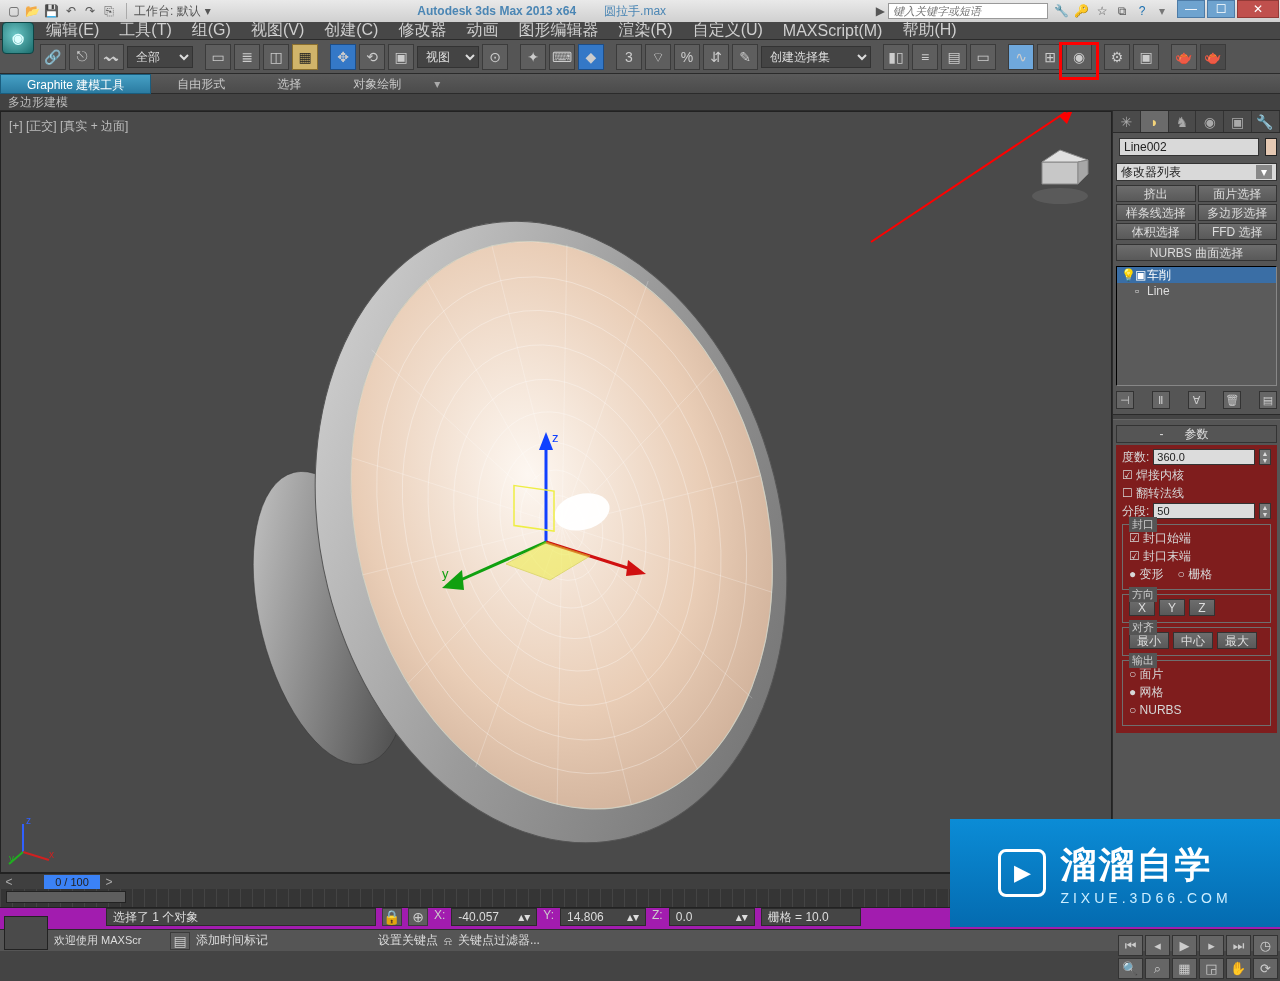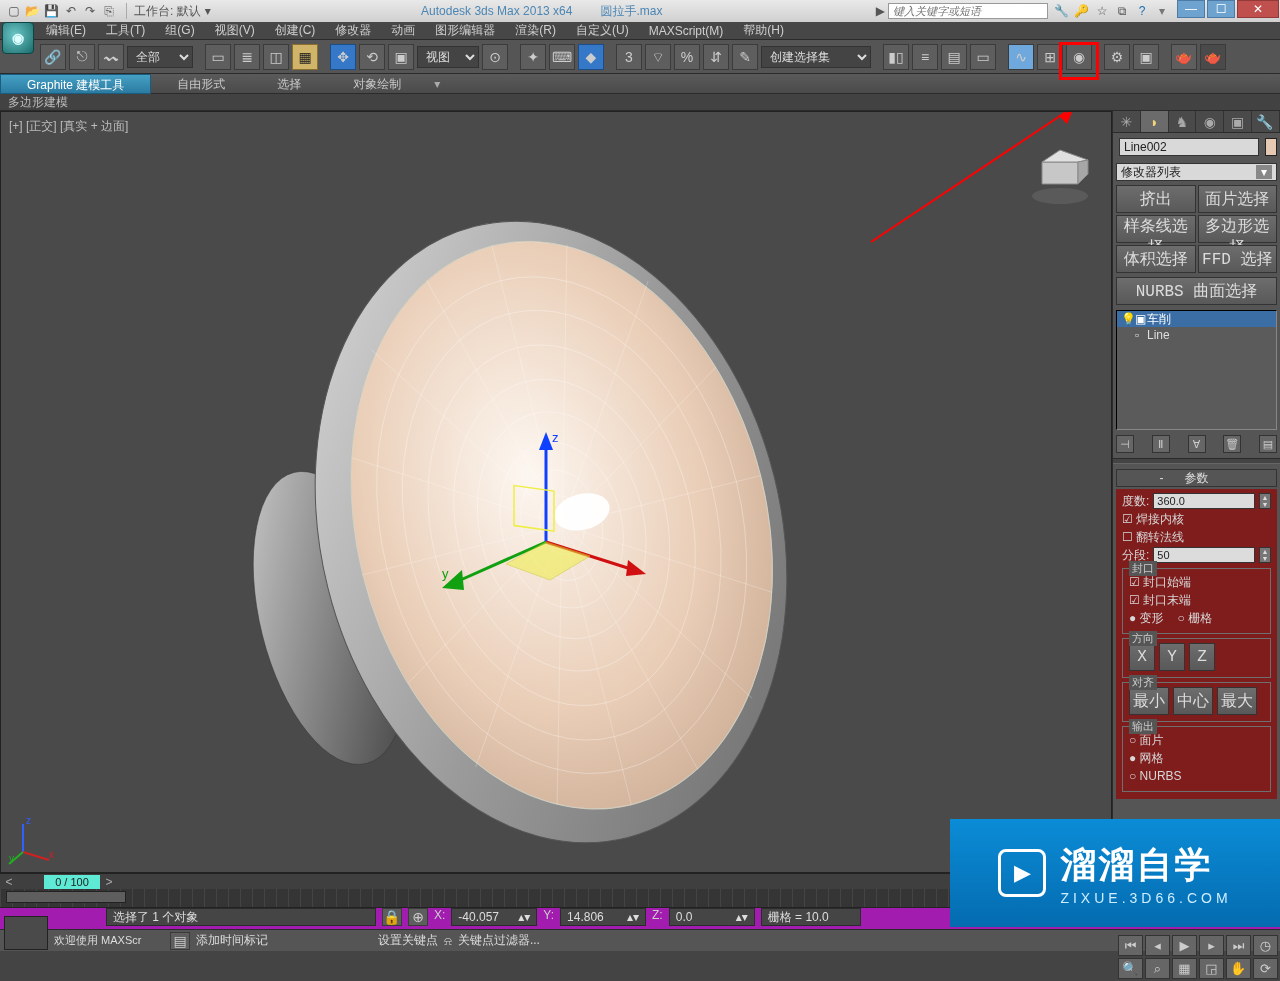--- a/index.html
+++ b/index.html
@@ -2,34 +2,34 @@
 <html><head>
 <meta charset="utf-8">
 <style>
   * { margin:0; padding:0; box-sizing:border-box; font-family:"Microsoft YaHei",SimSun,Arial,sans-serif; user-select:none; }
   body { background:#444; color:#d7d7d7; font-size:12px; width:1280px; height:981px; overflow:hidden; position:relative; }
 
   
   .titlebar { height:22px; background:linear-gradient(#e9e9e9,#d0d0d0); display:flex; align-items:center; color:#333; font-size:12px; }
   .titlebar .qicons { display:flex; gap:3px; padding:0 6px; }
   .titlebar .qicons span { width:16px; height:16px; display:flex; align-items:center; justify-content:center; color:#555; }
-  .titlebar .appname { flex:0 0 auto; color:#4b86b4; padding:0 14px; font-weight:normal; }
+  .titlebar .appname { flex:0 0 auto; color:#4b86b4; padding:0 14px; font-weight:bold; }
   .titlebar .filename { color:#4b86b4; padding:0 14px; }
   .titlebar .flex { flex:1; }
   .titlebar .sep { width:1px; height:16px; background:#aaa; margin:0 3px; }
   .titlebar input.search { width:160px; height:16px; font-size:11px; padding:0 4px; border:1px solid #999; background:#fff; color:#999; font-style:italic; }
   .titlebar .raicons { display:flex; gap:4px; padding:0 6px; }
   .titlebar .raicons span { width:16px; height:16px; color:#555; display:flex;align-items:center;justify-content:center;}
   .winbtns { display:flex; height:22px; }
   .winbtns div { width:28px; height:18px; margin:0 1px; background:#6ea3cf; border:1px solid #4d7ba6; display:flex; align-items:center; justify-content:center; color:#fff; font-size:12px; }
   .winbtns .close { background:#c0504d; border:1px solid #923a37; width:42px; }
 
   
   .menubar { height:18px; background:#474747; display:flex; align-items:center; gap:0; padding-left:36px; border-bottom:1px solid #2b2b2b; }
-  .menubar span { padding:0 10px; color:#cfcfcf; font-size:12px; cursor:pointer; }
+  .menubar span { padding:0 10px; color:#cfcfcf; font-size:16px; cursor:pointer; }
   .applogo { position:absolute; left:2px; top:22px; width:32px; height:32px; background:radial-gradient(circle at 40% 40%,#6cc7c7,#1a6b6b); border-radius:4px; border:1px solid #0d4545; display:flex;align-items:center;justify-content:center;color:#dff;font-size:14px;font-weight:bold;}
   
   
   .maintb { height:34px; background:#555; border-bottom:1px solid #2b2b2b; display:flex; align-items:center; gap:3px; padding:0 4px 0 40px; }
   .tbbtn { width:26px; height:26px; background:#5e5e5e; border:1px solid #3b3b3b; display:flex; align-items:center; justify-content:center; color:#ccc; font-size:14px; cursor:pointer; }
   .tbbtn.active { background:#d0b46a; border-color:#8a6f2e; color:#222; }
   .tbbtn.blue { background:#3478c7; border-color:#1d4d86; }
   .tbsel { height:22px; background:#444; border:1px solid #333; color:#ddd; font-size:12px; padding:0 4px; }
   .tbspacer { width:6px; }
   .redbox { position:absolute; border:3px solid #ff0000; pointer-events:none; }
@@ -50,21 +50,21 @@
   .cmdpanel { width:168px; background:#555; border-left:1px solid #2b2b2b; display:flex; flex-direction:column; font-size:12px; }
   .cmdpanel .tabs { height:22px; display:flex; background:#4a4a4a; border-bottom:1px solid #2b2b2b; }
   .cmdpanel .tabs span { flex:1; display:flex; align-items:center; justify-content:center; color:#aaa; border-right:1px solid #333; font-size:14px; }
   .cmdpanel .tabs span.active { background:#6b6b6b; color:#f4d47a; }
   .cmdpanel input.objname { margin:3px; height:18px; background:#d9d9d9; border:1px solid #333; color:#222; padding:0 4px; font-size:12px; width:140px; }
   .cmdpanel .row { display:flex; align-items:center; gap:3px; margin:2px 3px; }
   .colorsw { width:18px; height:18px; background:#e6c9b3; border:1px solid #222; }
   .modsel { flex:1; height:18px; background:#d9d9d9; border:1px solid #333; color:#222; padding:0 4px; font-size:12px; display:flex;align-items:center;justify-content:space-between;}
   .modsel .arr { width:16px; text-align:center; background:#888; color:#fff; }
   .btnset { display:grid; grid-template-columns:1fr 1fr; gap:2px; margin:2px 3px; }
-  .btnset button, .rollbtn { height:28px; background:linear-gradient(#6d6d6d,#595959); border:1px solid #333; color:#dcdcdc; font-size:16px; cursor:pointer;font-family:Liberation Mono, monospace; }
+  .btnset button, .rollbtn { height:17px; background:linear-gradient(#6d6d6d,#595959); border:1px solid #333; color:#dcdcdc; font-size:12px; cursor:pointer; }
   .stack { margin:3px; height:120px; background:#5b5b5b; border:1px inset #333; overflow:auto; }
   .stack .item { height:16px; display:flex; align-items:center; padding:0 4px; color:#ddd; background:#5b5b5b; }
   .stack .item.sel { background:#3a6ea5; color:#fff; }
   .stack .item .bulb { width:14px; color:#fc6; }
   .stacktb { display:flex; gap:4px; margin:2px 3px; justify-content:space-between; }
   .stacktb span { width:18px; height:18px; border:1px solid #333; background:#666; display:flex; align-items:center; justify-content:center; color:#ccc; font-size:11px; }
   .rollhdr { height:18px; background:#555; border:1px solid #333; color:#ddd; display:flex; align-items:center; justify-content:center; margin:2px 3px; }
   .rollbody { margin:0 3px 4px 3px; padding:3px 6px; background:#7f1d1d; }
   .rollbody .line { display:flex; align-items:center; gap:4px; height:18px; }
   .spin { flex:1; height:16px; background:#dcdcdc; border:1px solid #333; color:#222; padding:0 3px; font-size:11px; display:flex;align-items:center;}
@@ -74,21 +74,21 @@
   .grp .gl { position:absolute; top:-8px; left:6px; background:#555; padding:0 3px; color:#ccc; font-size:11px; }
   .radio::before { content:"○ "; }
   .radio.ck::before { content:"● "; }
   .chk::before { content:"☐ "; }
   .chk.ck::before { content:"☑ "; }
   .xyz { display:flex; gap:4px; }
   .xyz button { width:26px; }
 
   
   .tl { height:16px; background:#3f3f3f; border-top:1px solid #222; display:flex; align-items:center; }
-  .tl .frame { width:56px; background:#5eead4; color:#222; text-align:center; margin-left:26px; height:14px; line-height:14px; font-size:11px; }
+  .tl .frame { width:56px; background:#3b82f6; color:#222; text-align:center; margin-left:26px; height:14px; line-height:14px; font-size:11px; }
   .tl2 { height:18px; background:#353535; display:flex; align-items:center; position:relative; }
   .tl2 .ticks { position:absolute; left:0; right:0; top:0; bottom:0; background:repeating-linear-gradient(90deg,#444 0,#444 1px,transparent 1px,transparent 12px); }
   .tl2 .slider { position:absolute; left:6px; top:2px; width:120px; height:12px; background:#5e5e5e; border:1px solid #222; }
 
   
   .status1 { height:22px; background:#a21caf; display:flex; align-items:flex-start; gap:6px; border-top:1px solid #222; padding:0 20px; font-size:12px; color:#ddd; }
   .status1 .box { height:18px; background:#454545; border:1px solid #2b2b2b; padding:0 6px; display:flex; align-items:center; }
   .status1 .coord { width:86px; justify-content:space-between; }
   .status1 .wbtn { background:linear-gradient(#727272,#5a5a5a); border:1px solid #333; padding:0 6px; height:18px; line-height:16px; cursor:pointer; }
   .status1 .autokey { background:#454545; color:#c4342d; font-weight:bold; }

